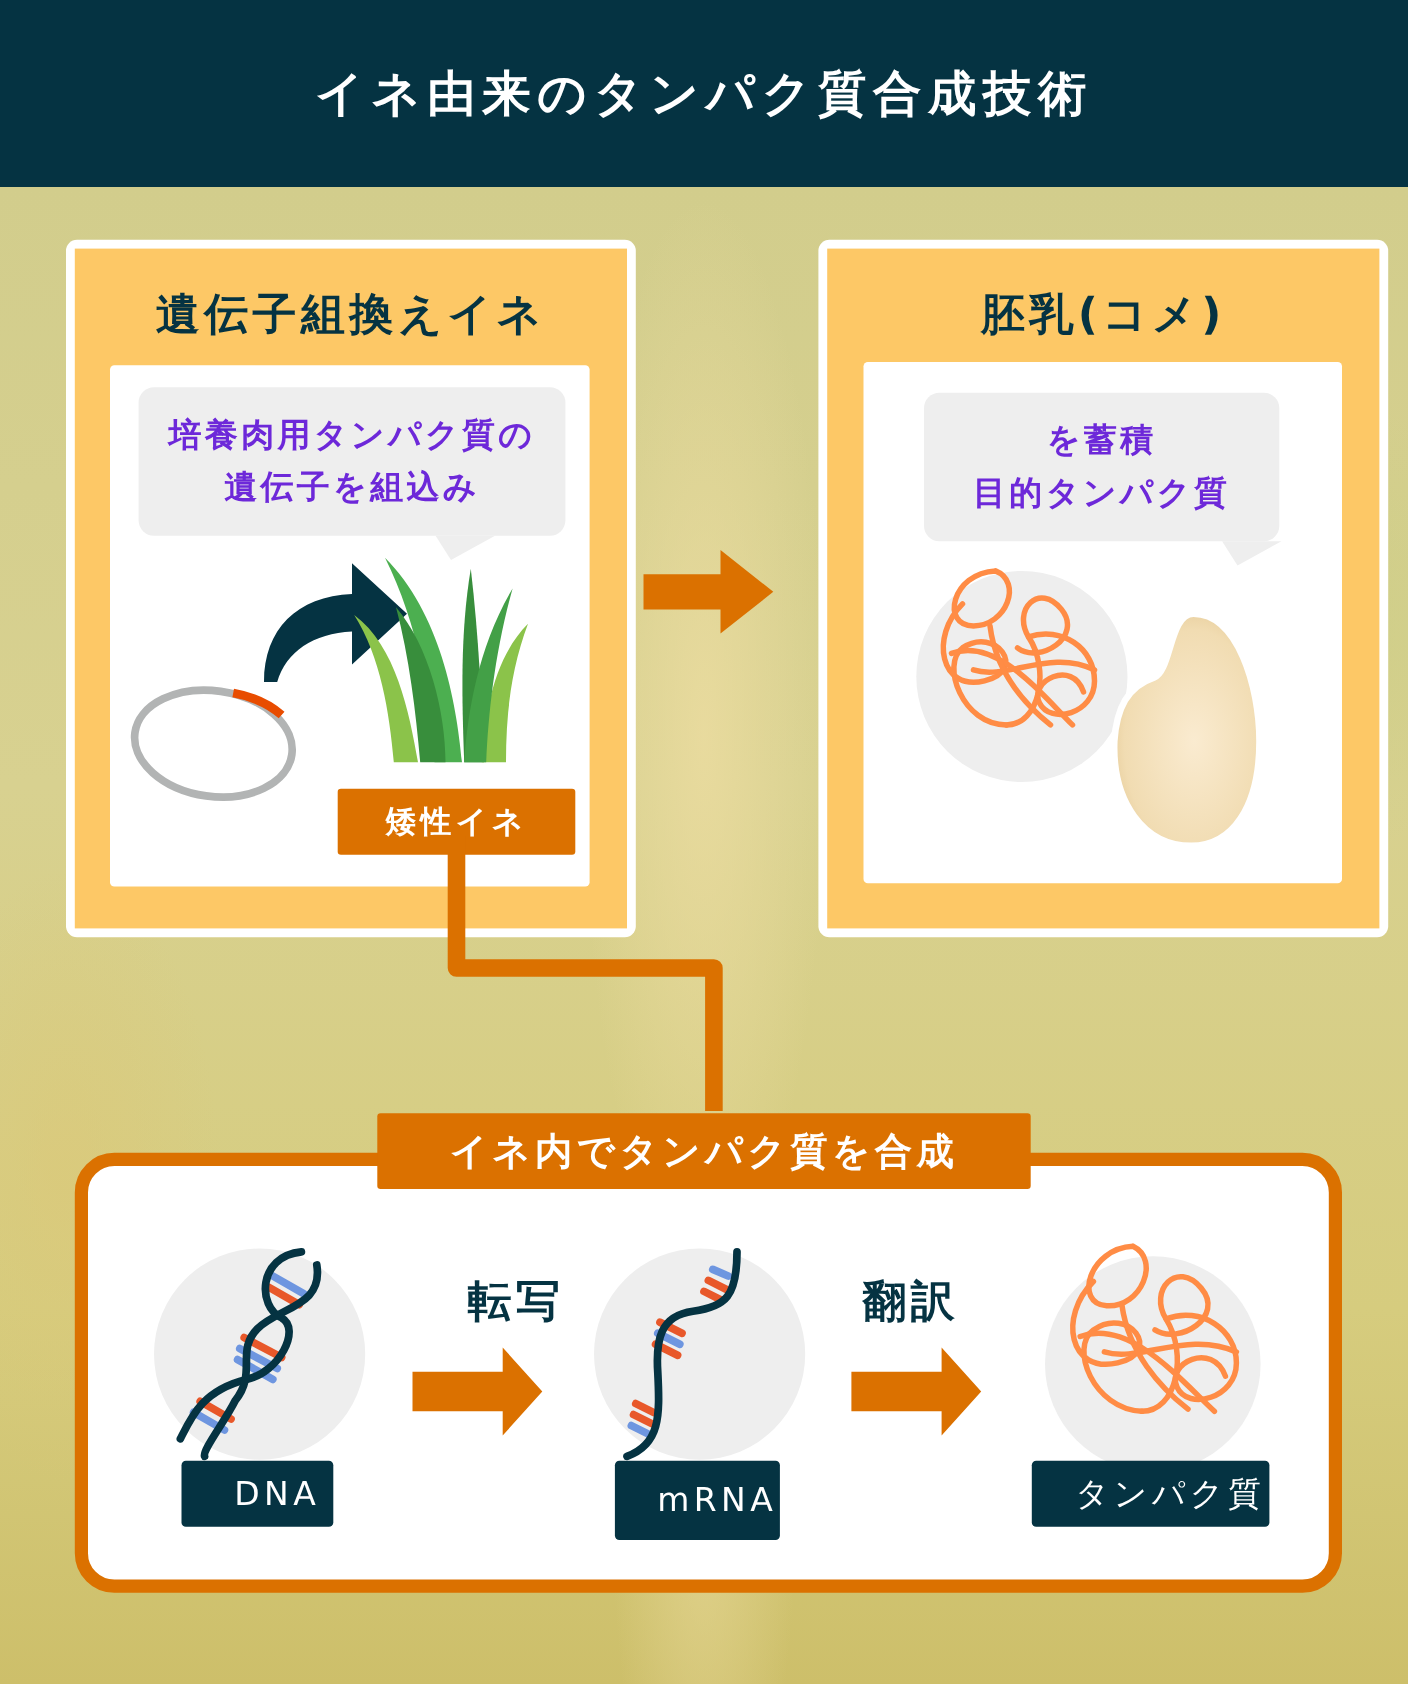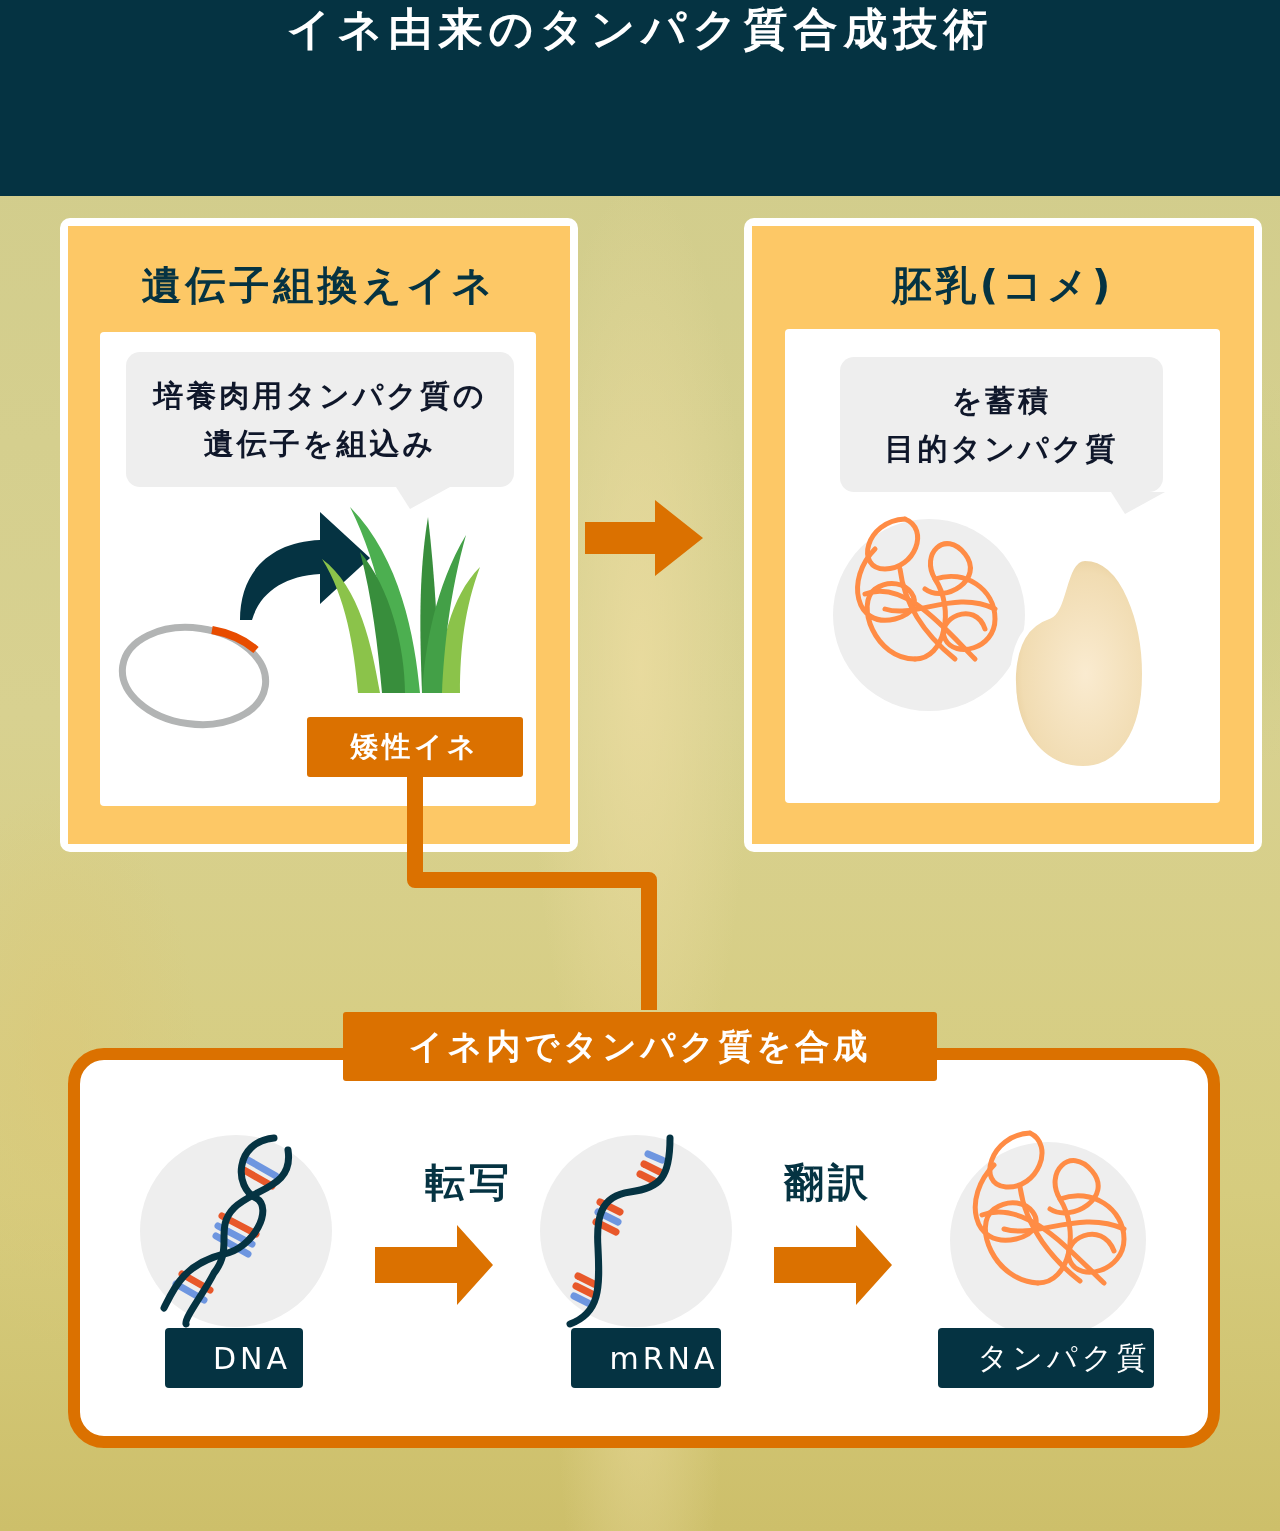--- a/index.html
+++ b/index.html
@@ -12,44 +12,44 @@
   .bg {
     position: absolute; left: 0; top: 170px; width: 1280px; height: 1361px;
     background:
       radial-gradient(ellipse 160px 700px at 640px 500px, rgba(235,220,160,0.85), rgba(235,220,160,0) 70%),
       radial-gradient(ellipse 120px 500px at 640px 1200px, rgba(230,215,150,0.7), rgba(230,215,150,0) 70%),
       radial-gradient(ellipse 200px 400px at 60px 900px, rgba(220,200,120,0.6), rgba(220,200,120,0) 70%),
       radial-gradient(ellipse 250px 300px at 1200px 400px, rgba(200,205,130,0.6), rgba(200,205,130,0) 70%),
       linear-gradient(180deg, #d2cd8c 0%, #d8d190 40%, #d6cc7e 75%, #cdbf6a 100%);
   }
   .header {
-    position: absolute; left: 0; top: 0; width: 1280px; height: 196px;
+    position: absolute; left: 0; top: 0; width: 1280px; height: 170px;
     background: #053342;
-    display: flex; justify-content: center;
+    display: flex; align-items: center; justify-content: center;
   }
   .header h1 {
     color: #ffffff; font-size: 44px; font-weight: bold; letter-spacing: 6px;
   }
   .card {
     position: absolute; background: #ffffff; border-radius: 10px; padding: 8px;
   }
   .card-inner {
     width: 100%; height: 100%; background: #fdc866; position: relative;
   }
   .card-title {
     position: absolute; left: 0; right: 0; top: 32px; text-align: center;
     font-size: 40px; font-weight: bold; color: #053342; letter-spacing: 4px;
   }
   .panel {
     position: absolute; background: #ffffff; border-radius: 4px;
   }
   .bubble {
     position: absolute; background: #eeeeee; border-radius: 14px;
     display: flex; align-items: center; justify-content: center; text-align: center;
-    font-size: 30px; font-weight: bold; color: #0f172a; line-height: 48px; letter-spacing: 3px;
+    font-size: 30px; font-weight: bold; color: #6d28d9; line-height: 48px; letter-spacing: 3px;
   }
   .bubble-tail {
     position: absolute; width: 0; height: 0;
     border-left: 14px solid transparent; border-right: 40px solid transparent;
     border-top: 22px solid #eeeeee;
   }
   .orange-label {
     position: absolute; background: #db7100; color: #ffffff; border-radius: 3px;
     display: flex; align-items: center; justify-content: center;
     font-weight: bold; letter-spacing: 4px; margin-top: 12px;
@@ -195,21 +195,21 @@
       <line x1="70" y1="46" x2="86" y2="54" stroke="#e8582a"></line>
       <line x1="30" y1="74" x2="50" y2="84" stroke="#e8582a"></line>
       <line x1="28" y1="84" x2="48" y2="94" stroke="#6e96e0"></line>
       <line x1="26" y1="94" x2="46" y2="104" stroke="#e8582a"></line>
       <line x1="8" y1="148" x2="24" y2="156" stroke="#e8582a"></line>
       <line x1="6" y1="158" x2="22" y2="166" stroke="#e8582a"></line>
       <line x1="4" y1="168" x2="20" y2="176" stroke="#6e96e0"></line>
     </g>
     <path d="M 100 10 C 100 50, 90 60, 60 64 C 30 68, 26 90, 28 120 C 30 160, 30 185, 0 196" fill="none" stroke="#053342" stroke-width="7" stroke-linecap="round"></path>
   </svg>
-  <div class="dark-label" style="left:491px; top:268px; width:150px; height:60px;">mRNA</div>
+  <div class="dark-label" style="left:479px; top:268px; width:150px; height:72px;">mRNA</div>
 
   <div class="step-text" style="left:704px; top:95px;">翻訳</div>
   <svg width="120" height="80" style="left:694px; top:165px;">
     <path d="M 0 22 L 82 22 L 82 0 L 118 40 L 82 80 L 82 58 L 0 58 Z" fill="#db7100"></path>
   </svg>
 
   <div class="circle" style="left:870px; top:82px; width:196px; height:196px;"></div>
   <svg width="180" height="190" style="left:880px; top:65px;">
     <g fill="none" stroke="#ff8c45" stroke-width="5" stroke-linecap="round">
       <path d="M 70 8 C 30 10, 16 60, 46 62 C 78 64, 95 20, 70 8"></path>

